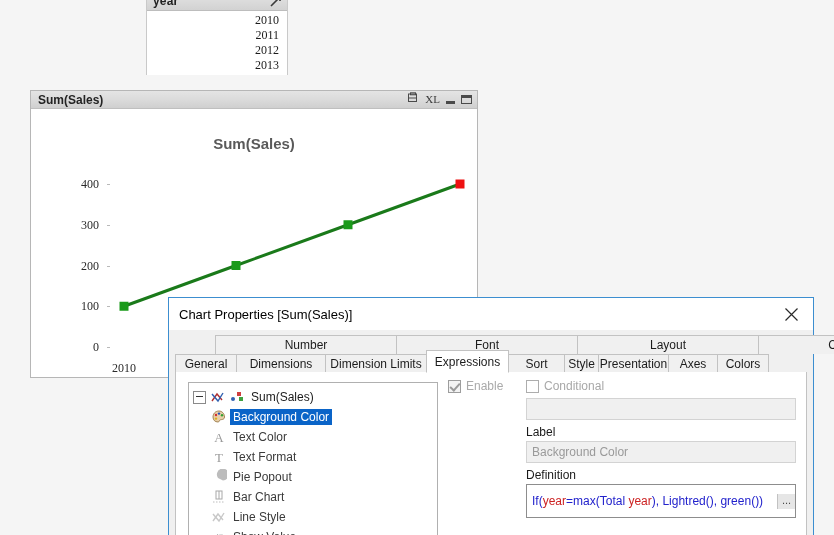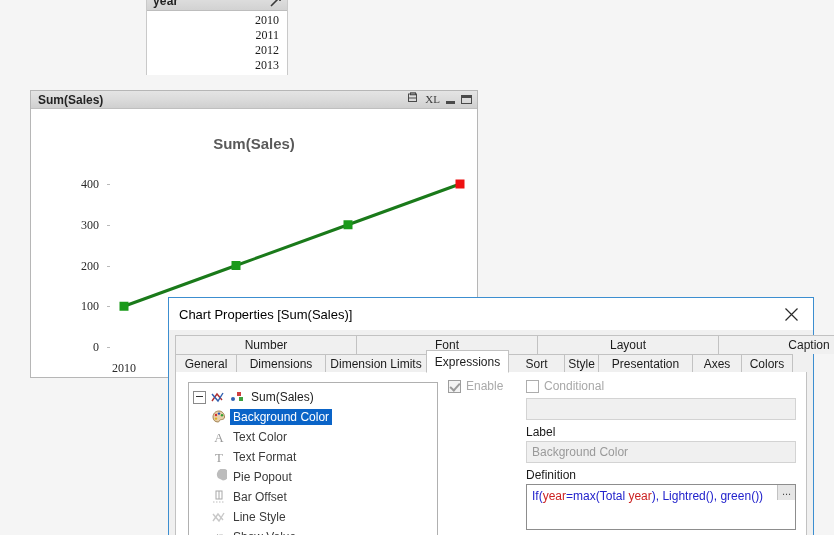--- a/index.html
+++ b/index.html
@@ -217,21 +217,21 @@
     right: 6px;
     height: 38px;
   }
   .tab-row {
     position: absolute;
     left: 0;
     right: 0;
     height: 19px;
     display: flex;
   }
-  .tab-row-top { top: 0; }
+  .tab-row-top { top: 0; margin-left: 40px; }
   .tab-row-bottom { top: 19px; }
   .tab-item {
     background: #f0f0f0;
     border: 1px solid #c2c2c2;
     border-bottom: none;
     margin-right: -1px;
     display: flex;
     align-items: center;
     justify-content: center;
     font-size: 12px;
@@ -392,24 +392,24 @@
     align-items: center;
     padding: 0 5px;
   }
   .field-label {
     font-size: 12px;
     color: #1a1a1a;
     margin: 5px 0 2px 0;
   }
   #definition-box {
     display: flex;
-    align-items: flex-start;
+    align-items: center;
     border: 1px solid #8d8d8d;
     background: #ffffff;
-    height: 46px;
+    height: 34px;
     box-sizing: border-box;
   }
   #definition-text {
     flex: 1;
     padding: 3px 5px;
     font-size: 12px;
     line-height: 16px;
     white-space: nowrap;
     overflow: hidden;
   }
@@ -515,21 +515,21 @@
           <div class="tab-item" style="width: 182px; flex: 0 0 auto;">Layout</div>
           <div class="tab-item" style="width: 182px; flex: 0 0 auto;">Caption</div>
         </div>
       <div class="tab-row tab-row-bottom">
           <div class="tab-item" style="width: 62px; flex: 0 0 auto;">General</div>
           <div class="tab-item" style="width: 90px; flex: 0 0 auto;">Dimensions</div>
           <div class="tab-item" style="width: 102px; flex: 0 0 auto;">Dimension Limits</div>
           <div class="tab-item active" style="width: 83px; flex: 0 0 auto;">Expressions</div>
           <div class="tab-item" style="width: 57px; flex: 0 0 auto;">Sort</div>
           <div class="tab-item" style="width: 35px; flex: 0 0 auto;">Style</div>
-          <div class="tab-item" style="width: 95px; flex: 0 0 auto;">Presentation</div>
+          <div class="tab-item" style="width: 71px; flex: 0 0 auto;">Presentation</div>
           <div class="tab-item" style="width: 50px; flex: 0 0 auto;">Axes</div>
           <div class="tab-item" style="width: 52px; flex: 0 0 auto;">Colors</div>
         </div>
     </div>
 
     <div id="tab-content">
 
       <div id="expression-tree">
           <div class="tree-row root">
             <span class="tree-toggle"></span>
@@ -586,21 +586,21 @@
             <span class="tree-label">Pie Popout</span>
           </div>
           <div class="tree-row child">
             <span class="tree-icon">
               <svg width="16" height="16" viewBox="0 0 16 16">
                 <rect x="5" y="2" width="6" height="8" fill="none" stroke="#a8a8a8" stroke-width="1"></rect>
                 <path d="M8 2 L8 10" stroke="#a8a8a8" stroke-width="1"></path>
                 <path d="M2 13 H14" stroke="#bdbdbd" stroke-width="1" stroke-dasharray="1.5 1.5"></path>
               </svg>
             </span>
-            <span class="tree-label">Bar Offset</span>
+            <span class="tree-label">Bar Chart</span>
           </div>
           <div class="tree-row child">
             <span class="tree-icon">
               <svg width="16" height="16" viewBox="0 0 16 16">
                 <path d="M2 12 L7 5 L12 11" stroke="#c8c8c8" stroke-width="1.4" fill="none"></path>
                 <path d="M2 5 L8 12 L13 4" stroke="#c8c8c8" stroke-width="1.4" fill="none"></path>
               </svg>
             </span>
             <span class="tree-label">Line Style</span>
           </div>

